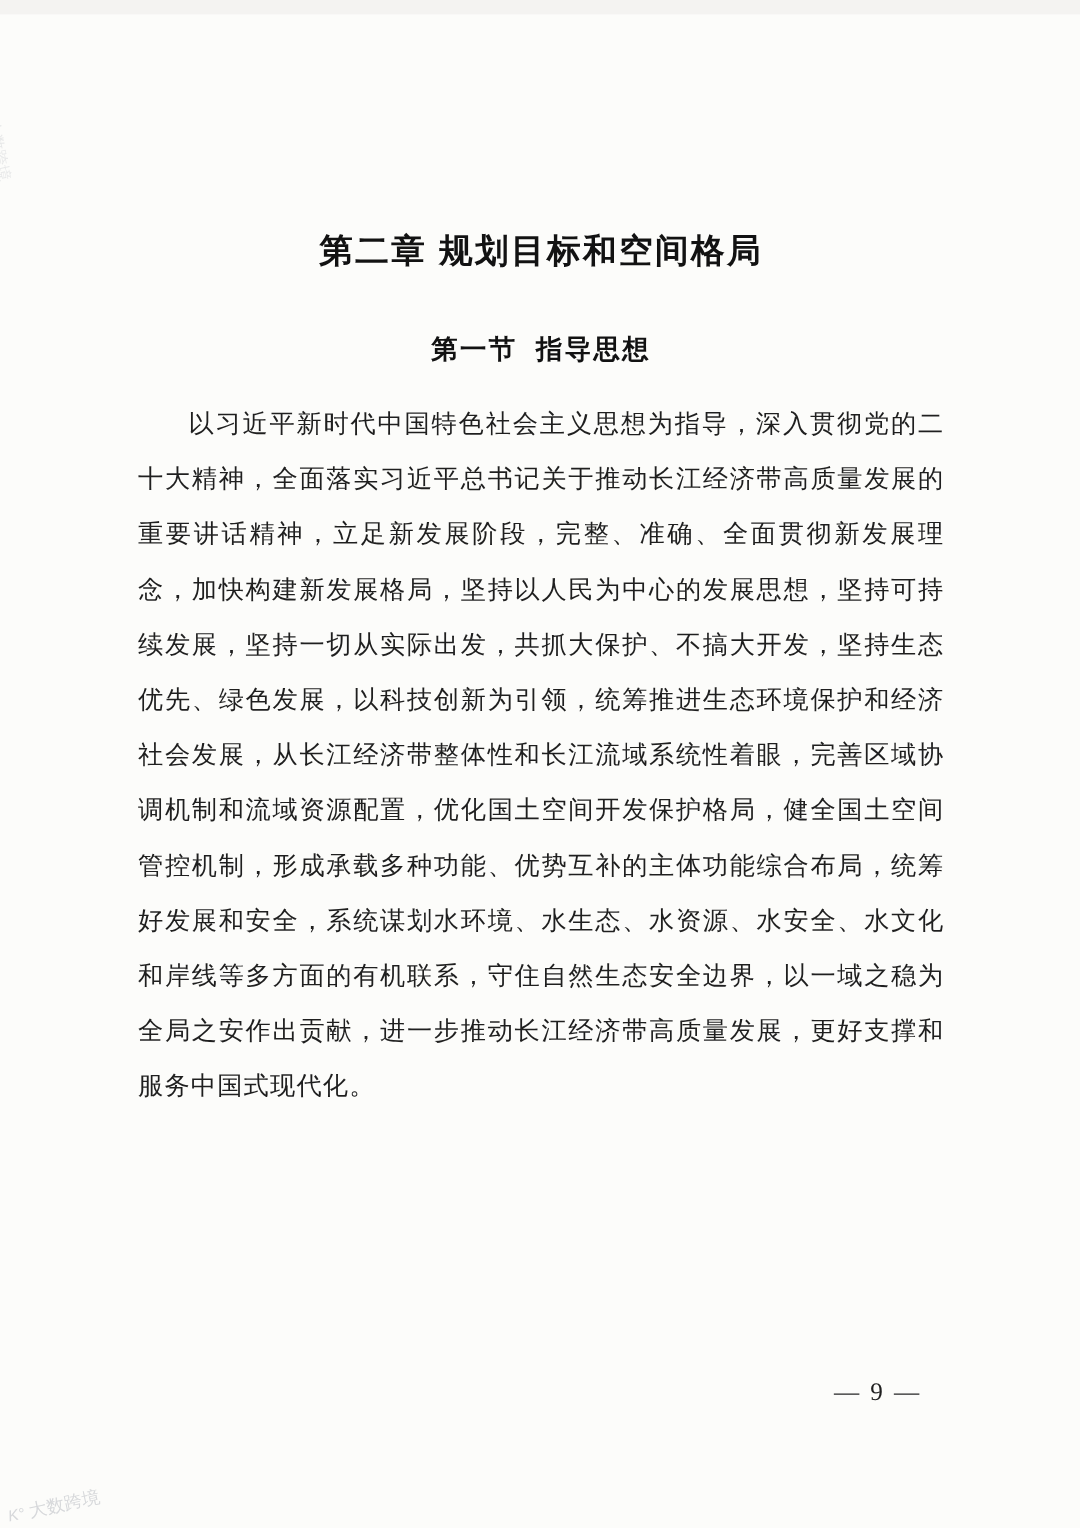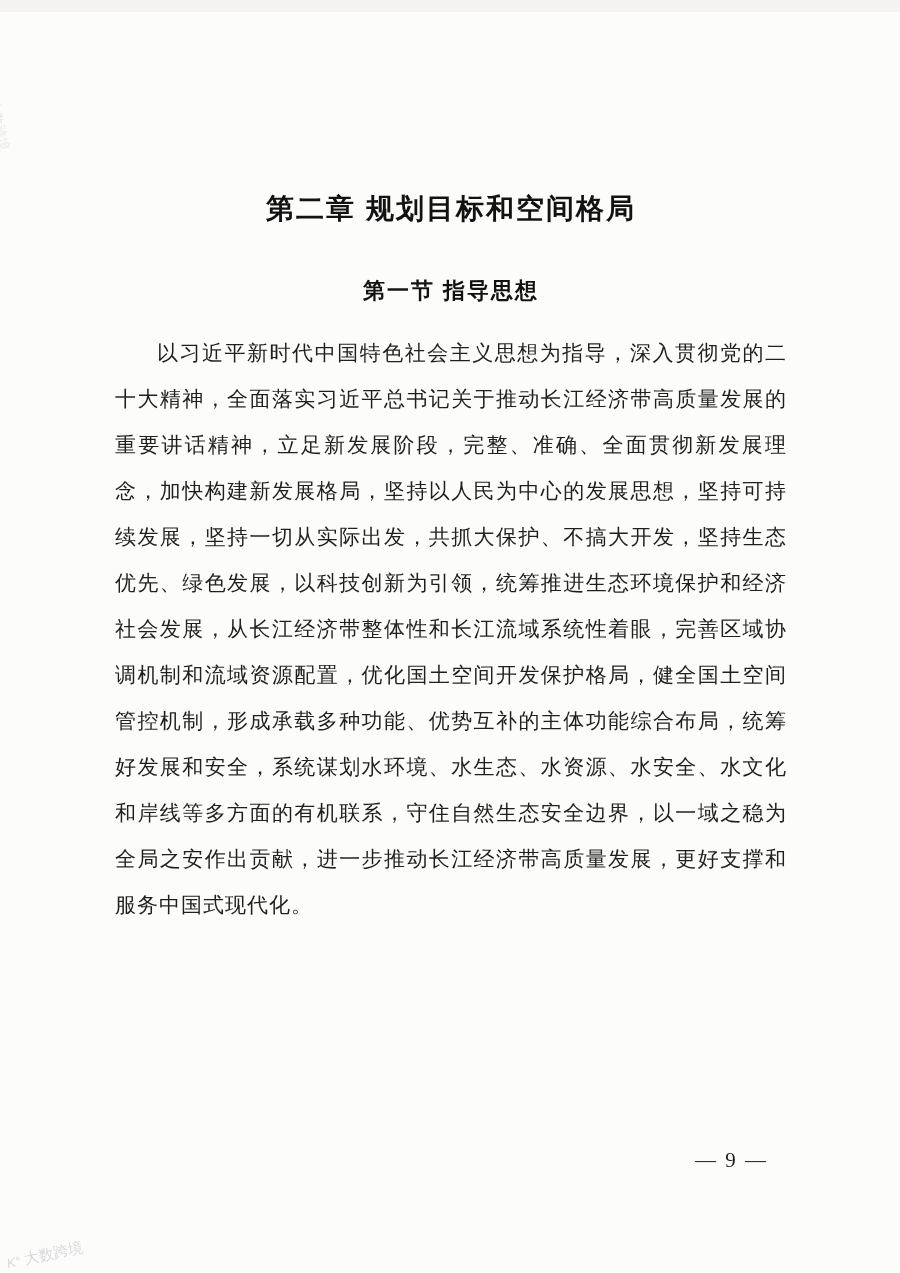--- a/index.html
+++ b/index.html
@@ -38,21 +38,21 @@
       font-size: 21px;
       line-height: 46px;
       letter-spacing: 1px;
       text-align: justify;
       text-indent: 2em;
       color: #1f1f1f;
     }
     .section-heading {
       margin: 26px 0 24px 0;
       text-align: center;
-      font-family: Liberation Sans, sans-serif;
+      font-family: Liberation Mono, monospace;
       font-size: 22px;
       font-weight: bold;
       letter-spacing: 2px;
       color: #121212;
     }
     .page-number {
       position: absolute;
       right: 132px;
       top: 1136px;
       font-family: "Liberation Serif", "DejaVu Serif", serif;

